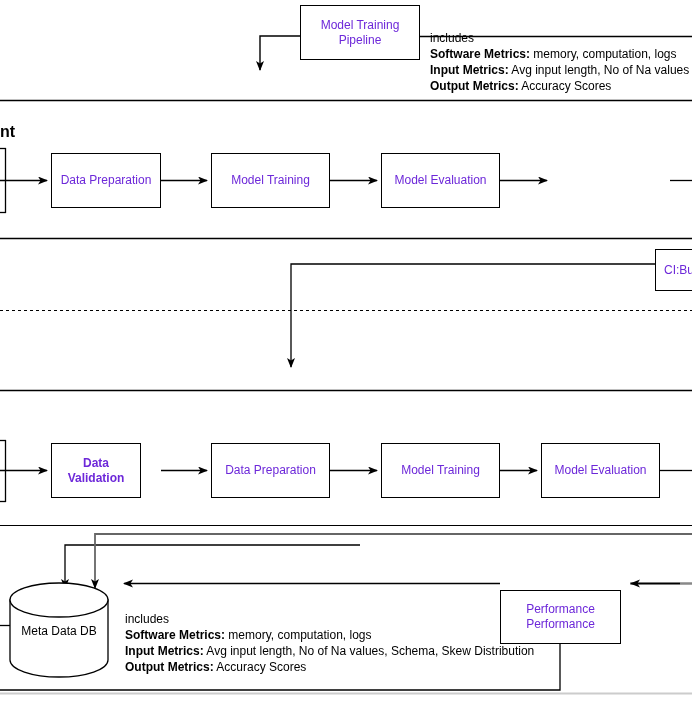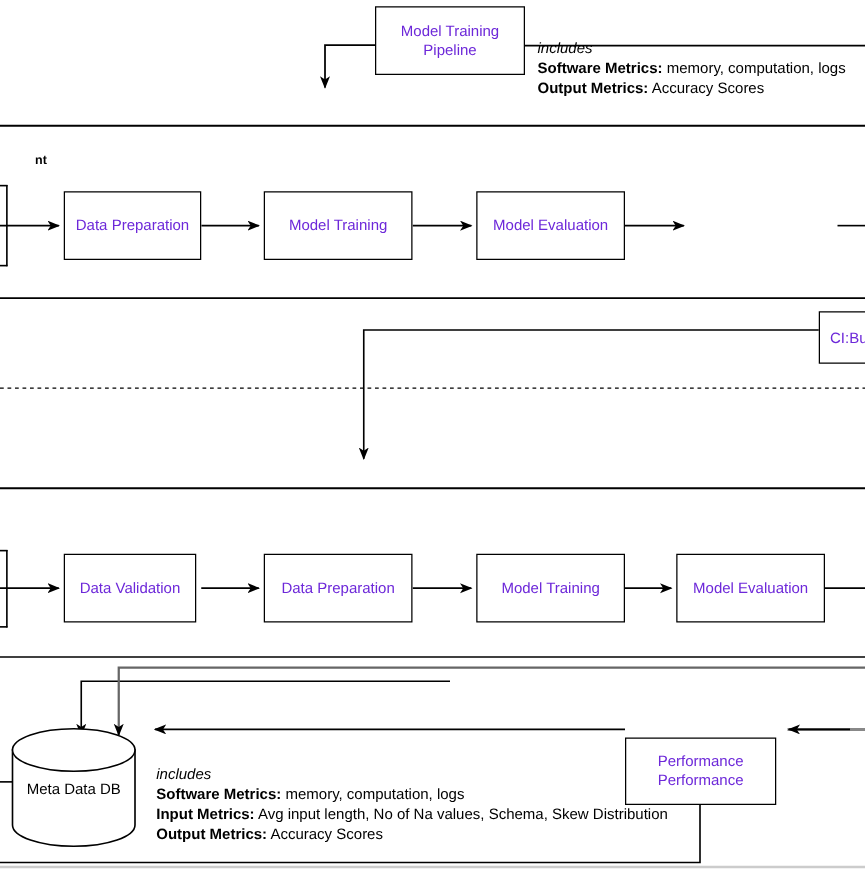--- a/index.html
+++ b/index.html
@@ -10,23 +10,23 @@
   svg.layer{position:absolute;left:0;top:0;width:692px;height:704px;overflow:visible;}
   .node{position:absolute;box-sizing:border-box;background:#ffffff;
         border:1px solid #000000;display:flex;align-items:center;
         justify-content:center;text-align:center;line-height:15px;
         font-size:12px;color:#6d28d9;}
   .node.rounded{border-radius:0;}
   .node.sharp{border-radius:0;}
   .nodetext{display:block;width:100%;padding:0 4px;box-sizing:border-box;}
   .legend{position:absolute;line-height:16px;font-size:12px;color:#000000;
           white-space:nowrap;}
-  .legend .hd{font-weight:normal;font-style:italic;}
+  .legend .hd{font-weight:normal;}
   .legend .k{font-weight:bold;}
-  .cut-label{position:absolute;font-weight:bold;font-size:10px;color:#000000;padding-left:28px;}
+  .cut-label{position:absolute;font-weight:bold;font-size:16px;color:#000000;}
   .cyl-label{position:absolute;font-size:12px;color:#000000;text-align:center;
              white-space:nowrap;}
 </style>
 </head>
 <body>
 
 <div id="canvas">
 
   <svg class="layer" viewBox="0 0 692 704" xmlns="http://www.w3.org/2000/svg">
     <defs>
@@ -95,41 +95,44 @@
       <span>Pipeline</span>
     </span>
   </div>
 
   <div class="legend" style="left:430px;top:30px;">
     <div class="hd">includes</div>
     <div>
       <span class="k">Software Metrics:</span><span> memory, computation, logs</span>
     </div>
     <div>
+      <span class="k">Input Metrics:</span><span> Avg input length, No of Na values</span>
+    </div>
+    <div>
       <span class="k">Output Metrics:</span><span> Accuracy Scores</span>
     </div>
   </div>
 
   <div class="cut-label" style="left:0px;top:123px;">nt</div>
 
   <div class="node rounded" style="left:51px;top:153px;width:110px;height:55px;">
     <span class="nodetext">Data Preparation</span>
   </div>
   <div class="node rounded" style="left:211px;top:153px;width:119px;height:55px;">
     <span class="nodetext">Model Training</span>
   </div>
   <div class="node rounded" style="left:381px;top:153px;width:119px;height:55px;">
     <span class="nodetext">Model Evaluation</span>
   </div>
 
   <div class="node rounded" style="left:655px;top:249px;width:60px;height:42px;justify-content:flex-start;">
     <span class="nodetext" style="text-align:left;padding-left:8px;">CI:Bu</span>
   </div>
 
-  <div class="node rounded" style="left:51px;top:443px;width:106px;height:55px;">
+  <div class="node rounded" style="left:51px;top:443px;width:90px;height:55px;font-weight:bold;">
     <span class="nodetext">Data Validation</span>
   </div>
   <div class="node rounded" style="left:211px;top:443px;width:119px;height:55px;">
     <span class="nodetext">Data Preparation</span>
   </div>
   <div class="node rounded" style="left:381px;top:443px;width:119px;height:55px;">
     <span class="nodetext">Model Training</span>
   </div>
   <div class="node rounded" style="left:541px;top:443px;width:119px;height:55px;">
     <span class="nodetext">Model Evaluation</span>

